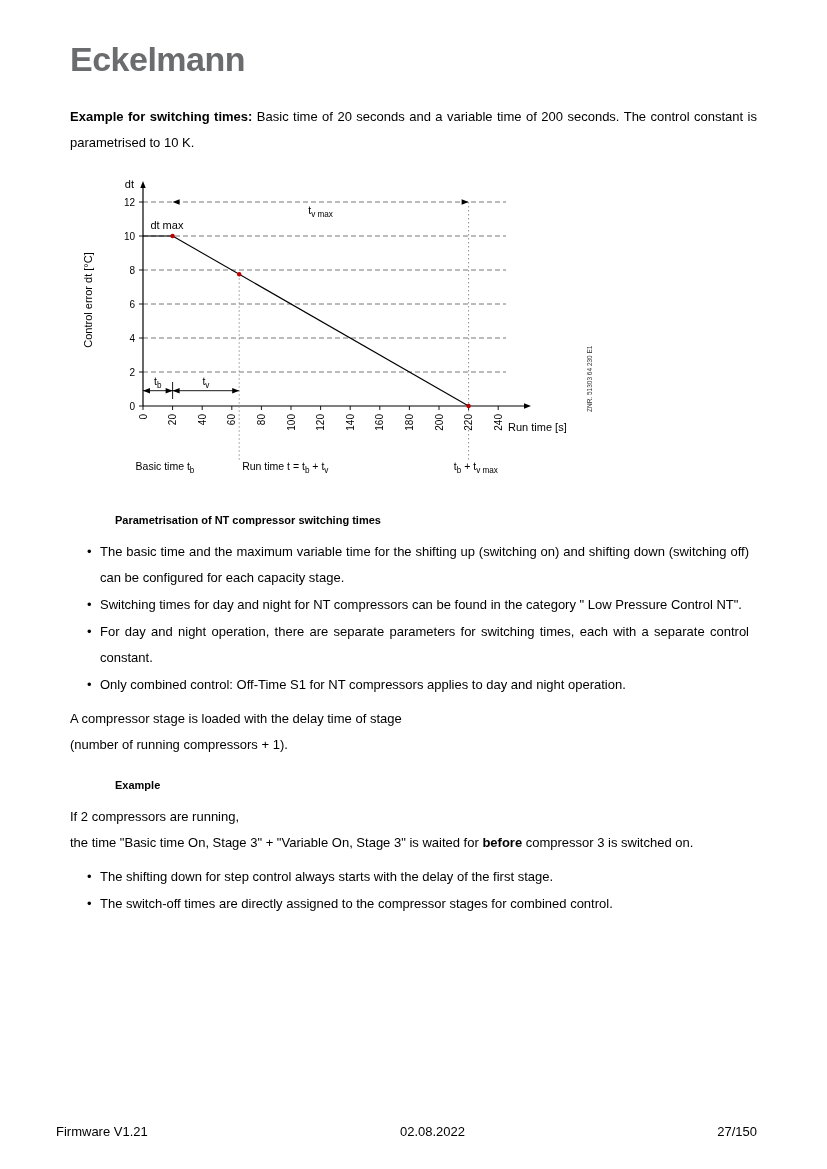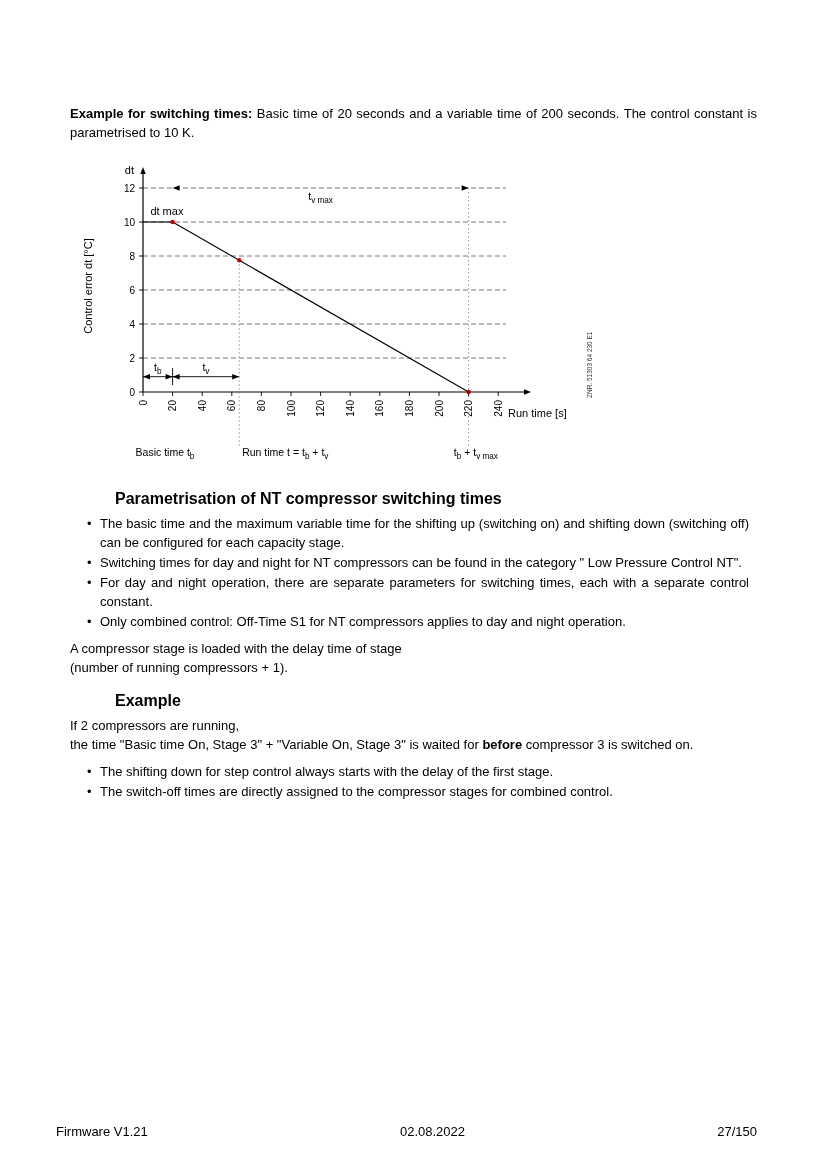--- a/index.html
+++ b/index.html
@@ -9,24 +9,24 @@
     margin:0 auto;
     background:#ffffff;
     font-family:"Liberation Sans",sans-serif;
     color:#000;
     overflow:hidden;
   }
   .logo{
     position:absolute;top:40px;left:70px;
     font-size:34px;font-weight:700;color:#6b6c6e;letter-spacing:-0.5px;
   }
-  .content{position:absolute;top:104px;left:70px;width:687px;font-size:13px;line-height:19px;}
+  .content{position:absolute;top:104px;left:70px;width:687px;font-size:13px;line-height:26px;}
   .intro{margin:0 0 10px 0;text-align:justify;}
   .chart-wrap{margin:4px 0 0 -12px;}
-  h3{font-size:16px;font-weight:700;margin:14px 0 6px 0;padding-left:45px;}
+  h3{font-size:11px;font-weight:700;margin:14px 0 6px 0;padding-left:45px;}
   ul{list-style:none;margin:0 0 8px 0;padding:0;}
   li{position:relative;padding-left:22px;margin:1px 8px;text-align:justify;}
   li::before{content:"\2022";position:absolute;left:9px;top:0;}
   .para{margin:4px 0 8px 0;}
   footer{
     position:absolute;left:56px;right:70px;bottom:30px;
     display:flex;justify-content:space-between;
     font-size:13px;
   }
   
@@ -40,20 +40,21 @@
   .tick-label{font-size:10px;}
   .lbl{font-size:11px;}
   .ann{font-size:10.5px;}
   .note{font-size:6.5px;fill:#333;}
 </style>
 </head>
 <body>
 
 <div class="page">
 
+  <div class="logo">Eckelmann</div>
 
   <div class="content">
 
     <p class="intro"><b>Example for switching times:</b><span> Basic time of 20 seconds and a variable time of 200 seconds. The control constant is parametrised to 10 K.</span></p>
 
     <div class="chart-wrap">
       <svg width="640" height="318" viewBox="0 0 640 318">
           <line x1="85" y1="206" x2="448" y2="206" class="grid"></line>
           <line x1="85" y1="172" x2="448" y2="172" class="grid"></line>
           <line x1="85" y1="138" x2="448" y2="138" class="grid"></line>

